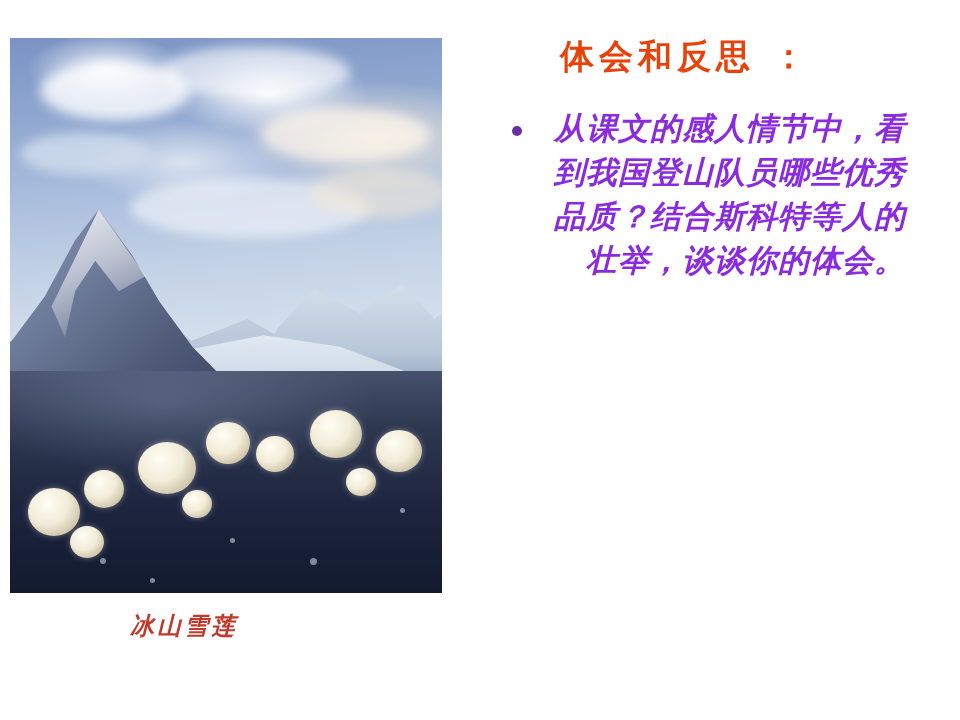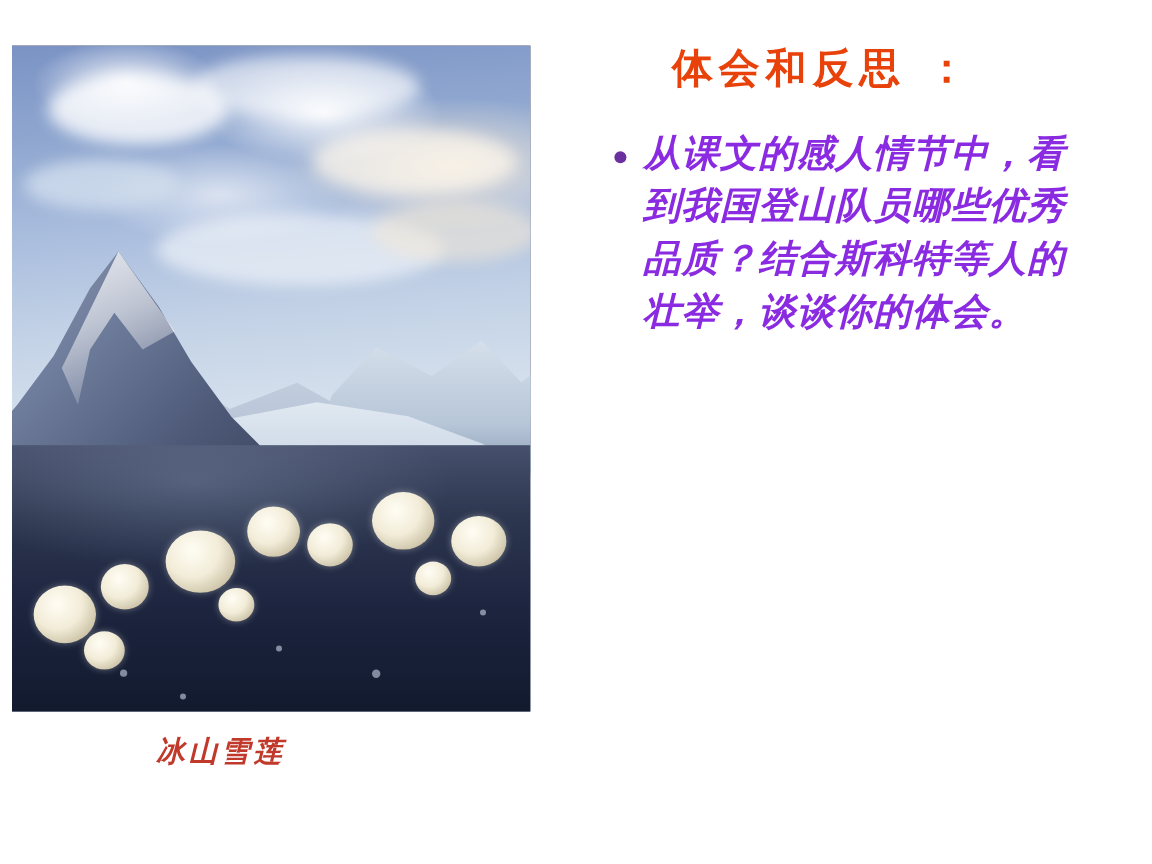--- a/index.html
+++ b/index.html
@@ -156,20 +156,21 @@
     font-weight: bold;
     color: #e8420a;
     letter-spacing: 5px;
     margin: 0 0 26px 90px;
     white-space: nowrap;
   }
   .bullet-row {
     display: flex;
     align-items: flex-start;
     margin-left: 42px;
+    text-align: right;
   }
   .bullet-dot {
     width: 10px;
     height: 10px;
     border-radius: 50%;
     background: #6b2fa0;
     margin-top: 20px;
     margin-right: 14px;
     flex: 0 0 auto;
   }

